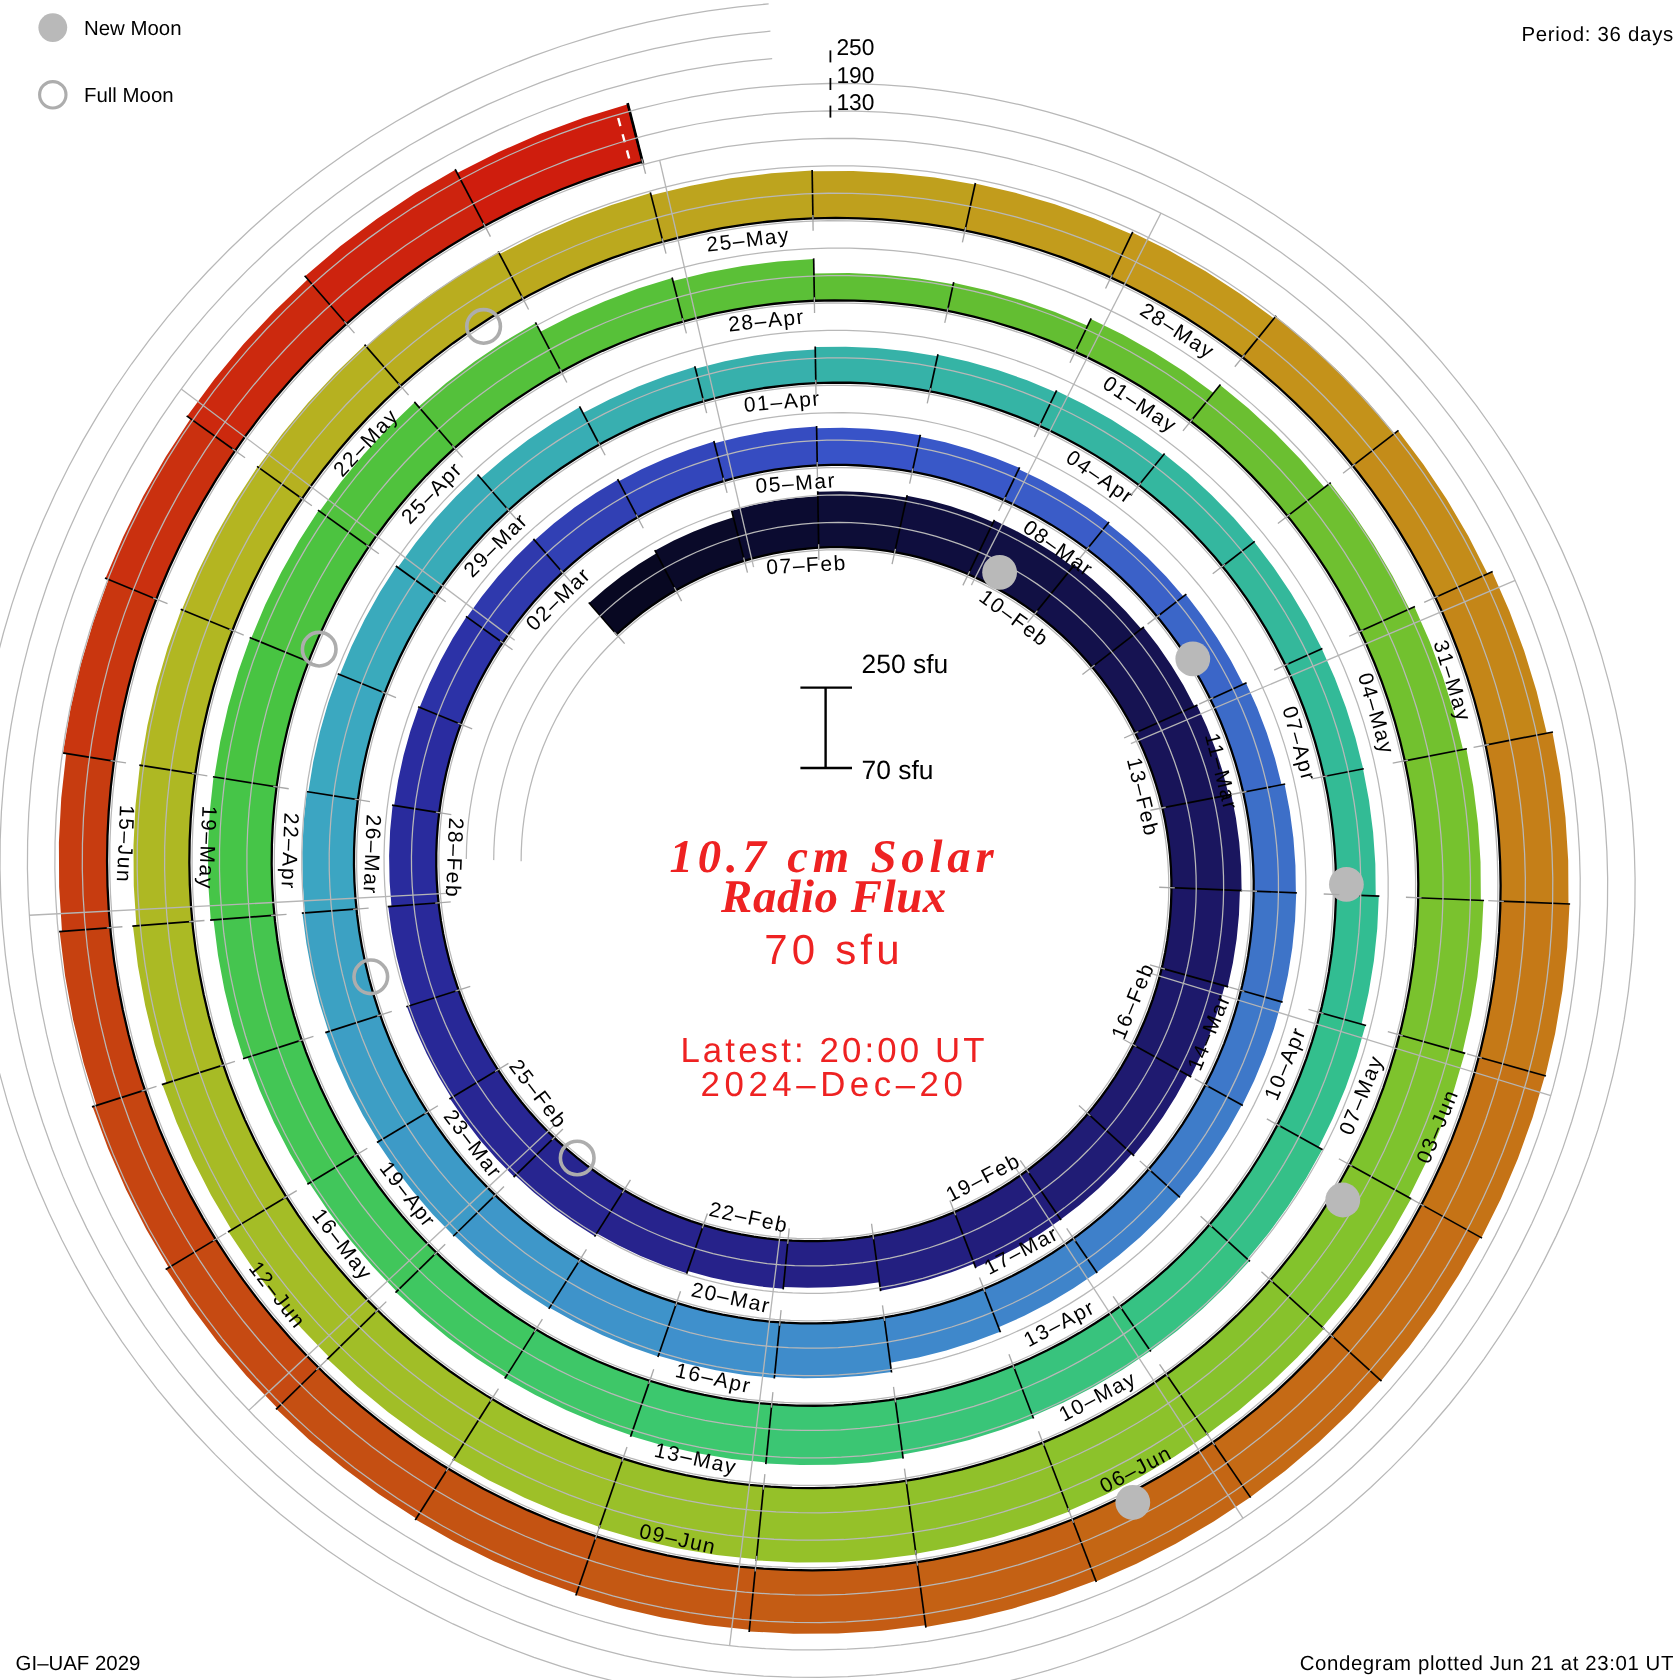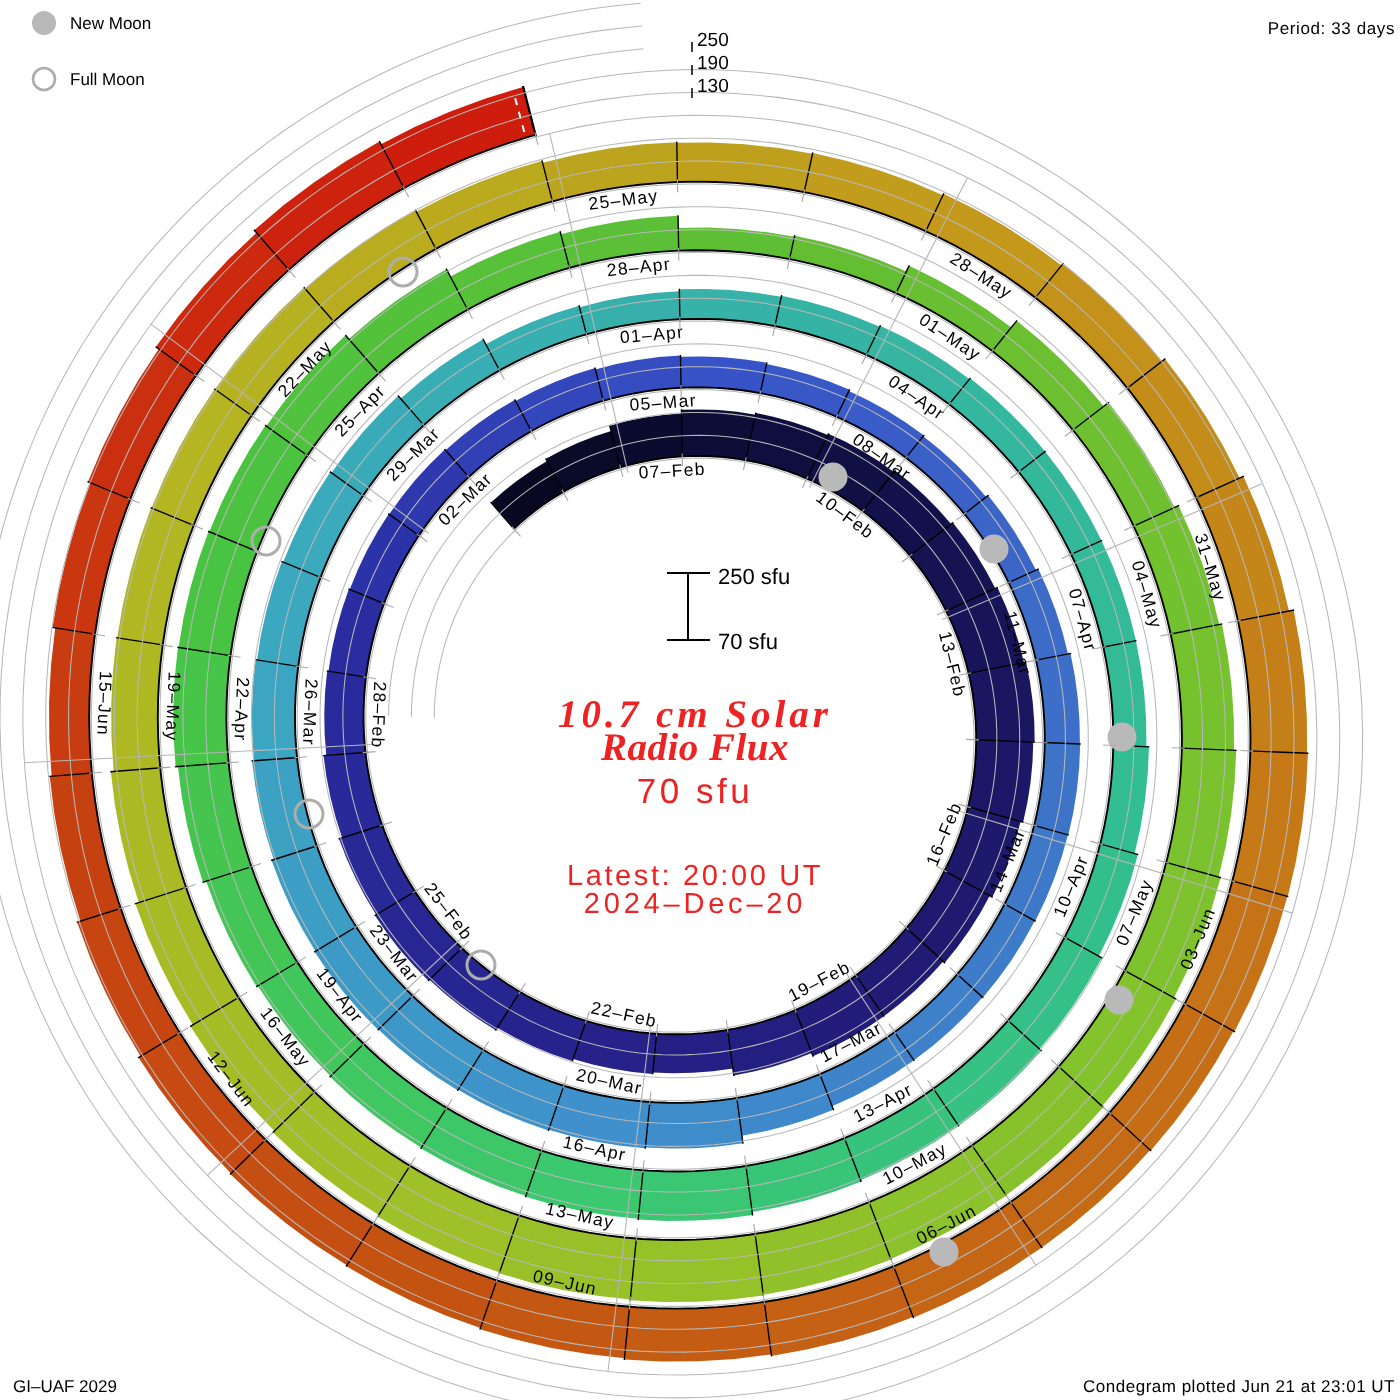--- a/index.html
+++ b/index.html
@@ -539,27 +539,27 @@
 <div class="abs" style="left:31px; top:10px;text-align:center;"><svg width="200" height="26">
         <circle cx="13" cy="13" r="12" fill="#b9b9b9"></circle>
         <text x="39" y="19" font-family="Liberation Sans, sans-serif" font-size="17" fill="#000">New Moon</text>
       </svg></div>
 
 <div class="abs" style="left:31px; top:66px;"><svg width="200" height="26">
         <circle cx="13" cy="13" r="11" fill="none" stroke="#adadad" stroke-width="2.6"></circle>
         <text x="39" y="19" font-family="Liberation Sans, sans-serif" font-size="17" fill="#000">Full Moon</text>
       </svg></div>
 
-<div class="abs" style="right:5px; top:19px; font-size:17px; letter-spacing:0.6px;">Period: 33 days</div>
+<div class="abs" style="right:5px; top:19px; font-size:17px; letter-spacing:0.6px;">Period: 36 days</div>
 
 <div class="abs" style="left:13px; top:1377px; font-size:17px;">GI–UAF 2029</div>
 
 <div class="abs" style="right:5px; top:1377px; font-size:17px; letter-spacing:0.5px;">Condegram plotted Jun 21 at 23:01 UT</div>
 
 <div class="abs" style="left:0; top:699px; width:1390px; text-align:center; font-family:'Liberation Serif', serif; font-style:italic; font-weight:bold; font-size:39px; color:#ee2222; line-height:0.84;"><span style="letter-spacing:4px;">10.7 cm Solar</span><br><span style="letter-spacing:0.5px;">Radio Flux</span></div>
 
 <div class="abs" style="left:0; top:772px; width:1390px; text-align:center; font-size:35px; letter-spacing:3.5px; color:#ee2222;">70 sfu</div>
 
 <div class="abs" style="left:0; top:862px; width:1390px; text-align:center; font-size:29px; color:#ee2222; line-height:0.97;"><span style="letter-spacing:2.6px;">Latest: 20:00 UT</span><br><span style="letter-spacing:3.8px;">2024–Dec–20</span></div>
 
-<div class="abs" style="left:718px; top:564px; font-size:22px;">250 sfu</div>
+<div class="abs" style="left:718px; top:541px; font-size:22px;">250 sfu</div>
 <div class="abs" style="left:718px; top:629px; font-size:22px;">70 sfu</div>
 </div>
 
 </body></html>

